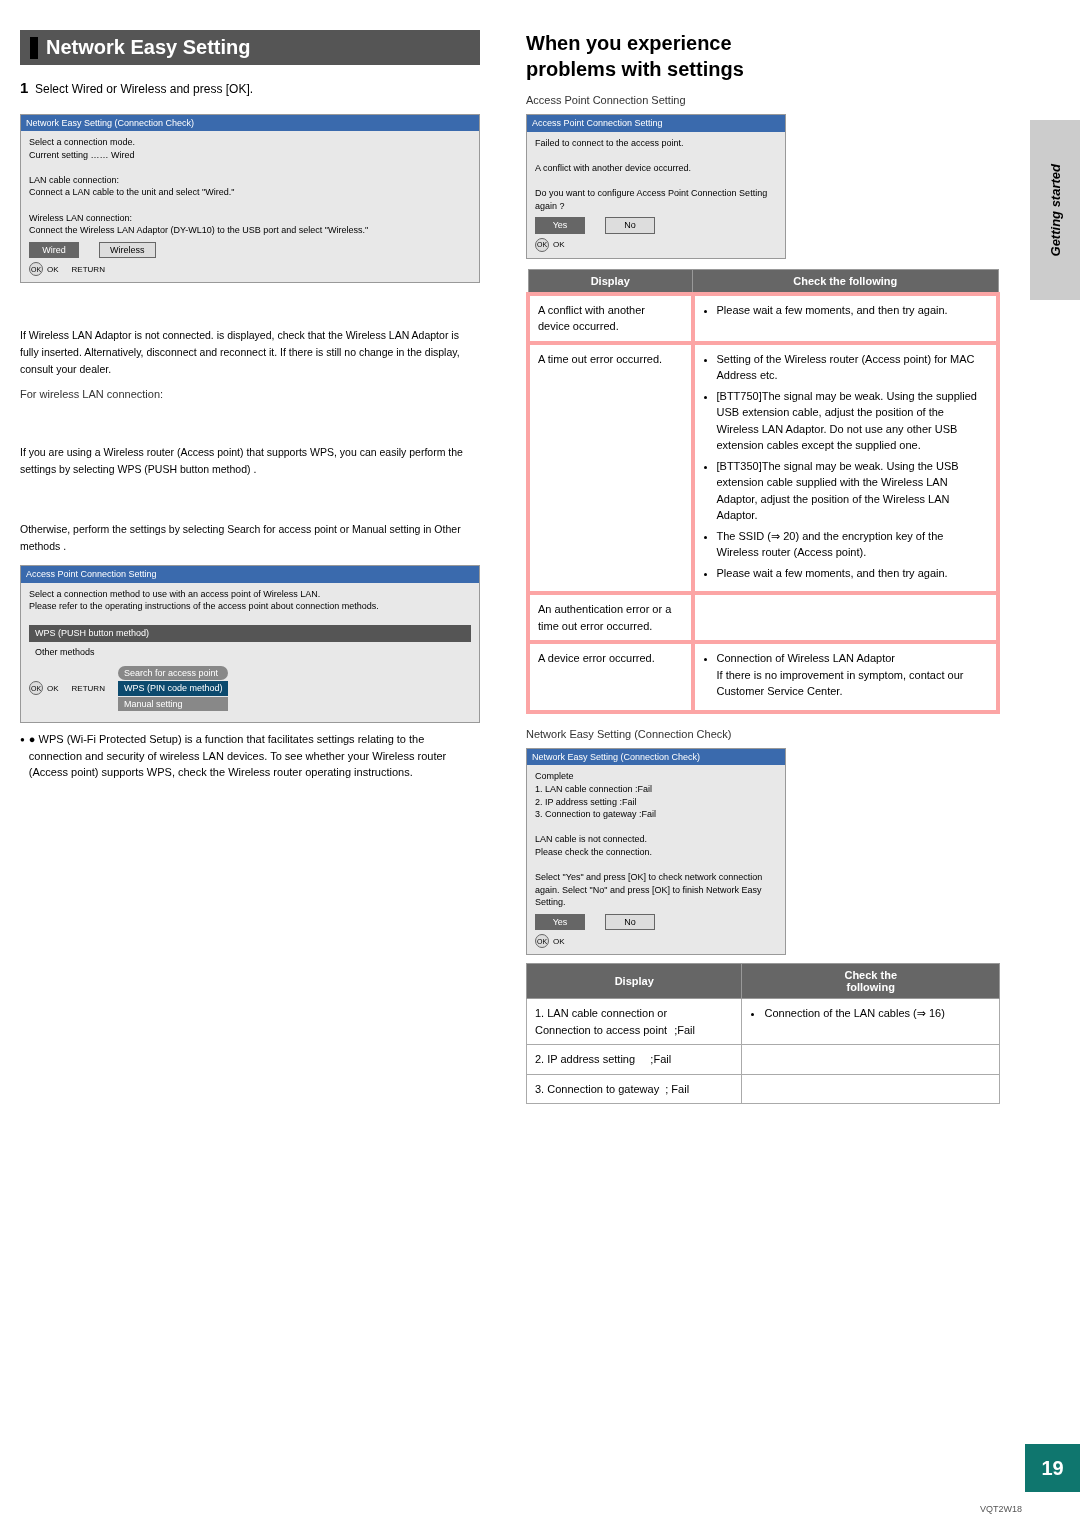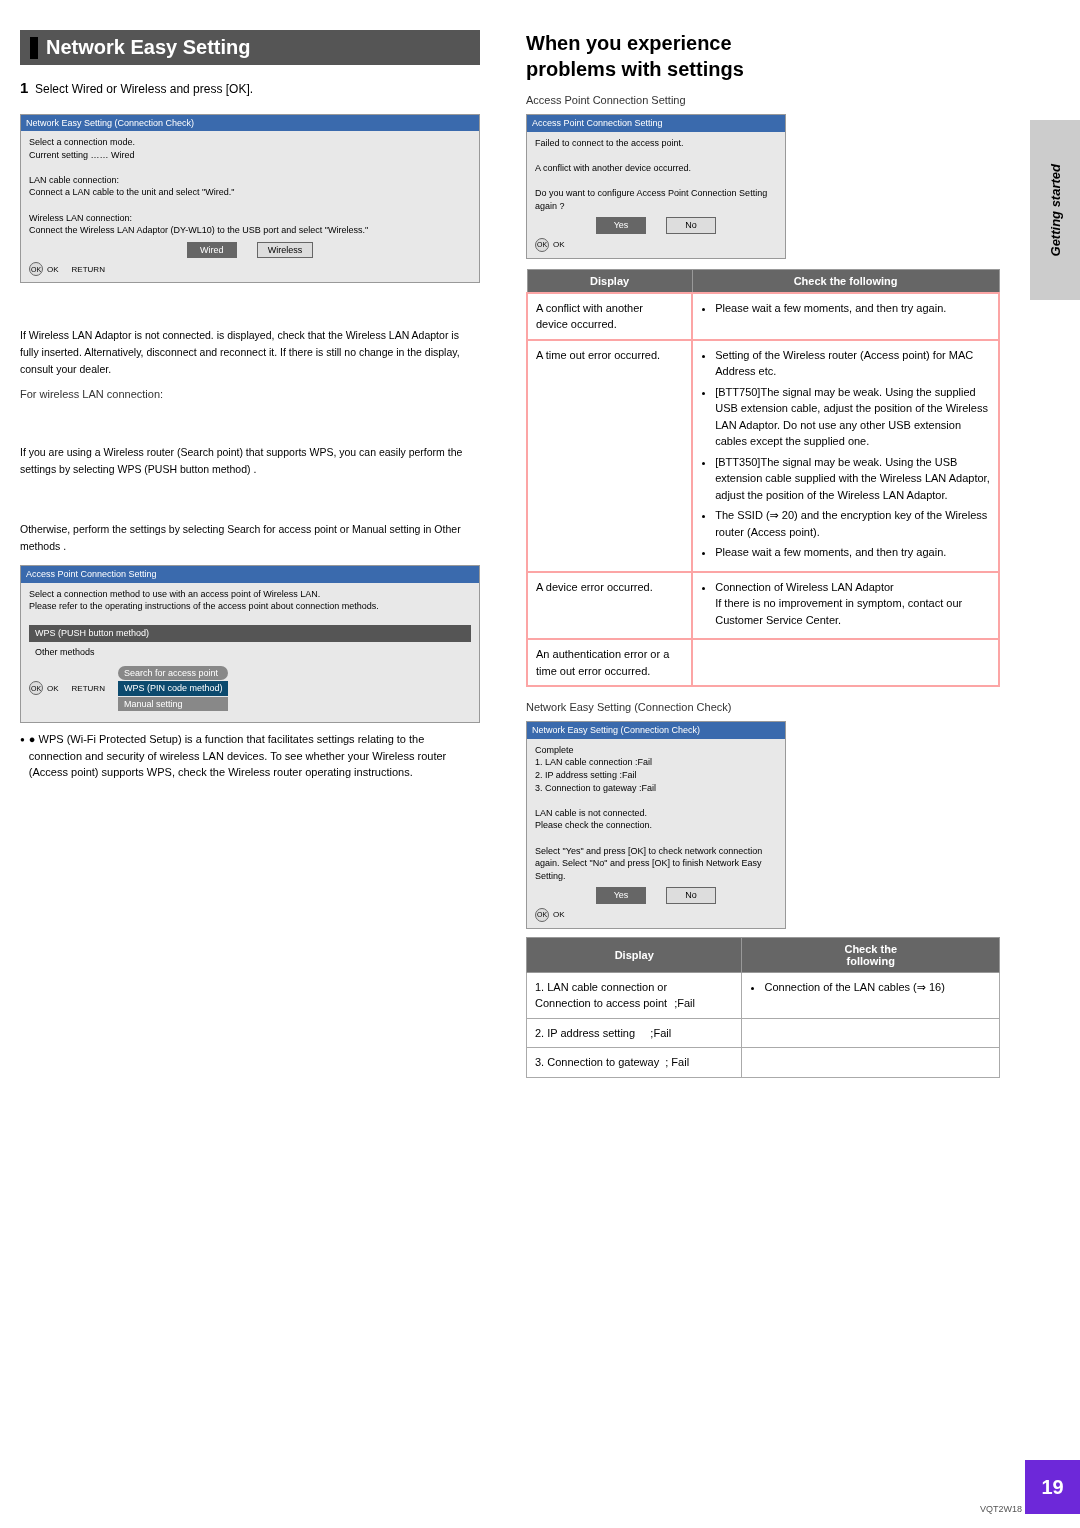--- a/index.html
+++ b/index.html
@@ -49,25 +49,25 @@
       writing-mode: vertical-rl;
       transform: rotate(180deg);
       font-size: 13px;
       font-style: italic;
       font-weight: bold;
       color: #000;
     }
     
     .page-number-block {
       position: absolute;
-      bottom: 14px;
+      bottom: 36px;
       right: 0;
       width: 55px;
-      height: 54px;
-      background: #6d28d9;
+      height: 48px;
+      background: #0f766e;
       color: #fff;
       font-size: 20px;
       font-weight: bold;
       display: flex;
       align-items: center;
       justify-content: center;
     }
     .vqt-label {
       position: absolute;
       bottom: 14px;
@@ -127,21 +127,21 @@
     }
     .screenshot-box .title-bar {
       background: #3a6aad;
       color: #fff;
       padding: 2px 5px;
       font-size: 9px;
       margin: -6px -8px 5px -8px;
     }
     .screenshot-box .btn-row {
       display: flex;
-      justify-content: center;
+      justify-content: flex-start;
       gap: 20px;
       margin-top: 5px;
     }
     .screenshot-box .ss-btn {
       border: 1px solid #666;
       background: #ddd;
       padding: 1px 10px;
       font-size: 9px;
       min-width: 50px;
       text-align: center;
@@ -187,21 +187,21 @@
     }
     .check-table th {
       background: #666;
       color: #fff;
       padding: 5px 8px;
       border: 1px solid #999;
       text-align: center;
       font-size: 11px;
     }
     .check-table td {
-      border: 2px solid #fca5a5;
+      border: 4px solid #fca5a5;
       padding: 6px 8px;
       vertical-align: top;
       line-height: 1.5;
     }
     .check-table td.display-col {
       width: 35%;
     }
     .check-table td.check-col {
       width: 65%;
     }
@@ -301,21 +301,21 @@
         <span class="ok-label">OK</span>
         &nbsp;&nbsp;
         <span class="ok-label">RETURN</span>
       </div>
     </div>
 
     <p class="info-para small">If Wireless LAN Adaptor is not connected.  is displayed, check that the Wireless LAN Adaptor is fully inserted. Alternatively, disconnect and reconnect it. If there is still no change in the display, consult your dealer.</p>
 
 
     <p class="subheading">For wireless LAN connection:</p>
-    <p class="info-para small">If you are using a Wireless router (Search point) that supports WPS, you can easily perform the settings by selecting  WPS (PUSH button method) .</p>
+    <p class="info-para small">If you are using a Wireless router (Access point) that supports WPS, you can easily perform the settings by selecting  WPS (PUSH button method) .</p>
     <p class="info-para small">Otherwise, perform the settings by selecting  Search for access point  or  Manual setting  in  Other methods .</p>
 
     <div class="screenshot-box">
       <div class="title-bar">Access Point Connection Setting</div>
       <div>Select a connection method to use with an access point of Wireless LAN.</div>
       <div>Please refer to the operating instructions of the access point about connection methods.</div>
       <br>
       <div class="menu-item" style="background:#555;color:#fff;padding:2px 6px;font-size:9px;">WPS (PUSH button method)</div>
       <div style="padding:2px 6px;font-size:9px;">Other methods</div>
       <div class="ok-icon" style="margin-bottom:4px;">
@@ -384,30 +384,30 @@
             <ul class="bullet-list">
               <li>Setting of the Wireless router (Access point) for MAC Address etc.</li>
               <li>[BTT750]The signal may be weak. Using the supplied USB extension cable, adjust the position of the Wireless LAN Adaptor. Do not use any other USB extension cables except the supplied one.</li>
               <li>[BTT350]The signal may be weak. Using the USB extension cable supplied with the Wireless LAN Adaptor, adjust the position of the Wireless LAN Adaptor.</li>
               <li>The SSID (⇒ 20) and the encryption key of the Wireless router (Access point).</li>
               <li>Please wait a few moments, and then try again.</li>
             </ul>
           </td>
         </tr>
         <tr>
+          <td class="display-col">An authentication error or a time out error occurred.</td>
+          <td class="check-col"></td>
+        </tr>
+        <tr>
           <td class="display-col">A device error occurred.</td>
           <td class="check-col">
             <ul class="bullet-list">
               <li>Connection of Wireless LAN Adaptor<br>If there is no improvement in symptom, contact our Customer Service Center.</li>
             </ul>
           </td>
-        </tr>
-        <tr>
-          <td class="display-col">An authentication error or a time out error occurred.</td>
-          <td class="check-col"></td>
         </tr>
       </tbody>
     </table>
 
     <p class="subheading" style="margin-top:14px;">Network Easy Setting (Connection Check)</p>
 
     <div class="screenshot-box" style="max-width:260px;">
       <div class="title-bar">Network Easy Setting (Connection Check)</div>
       <div>Complete</div>
       <div>1. LAN cable connection       :Fail</div>

